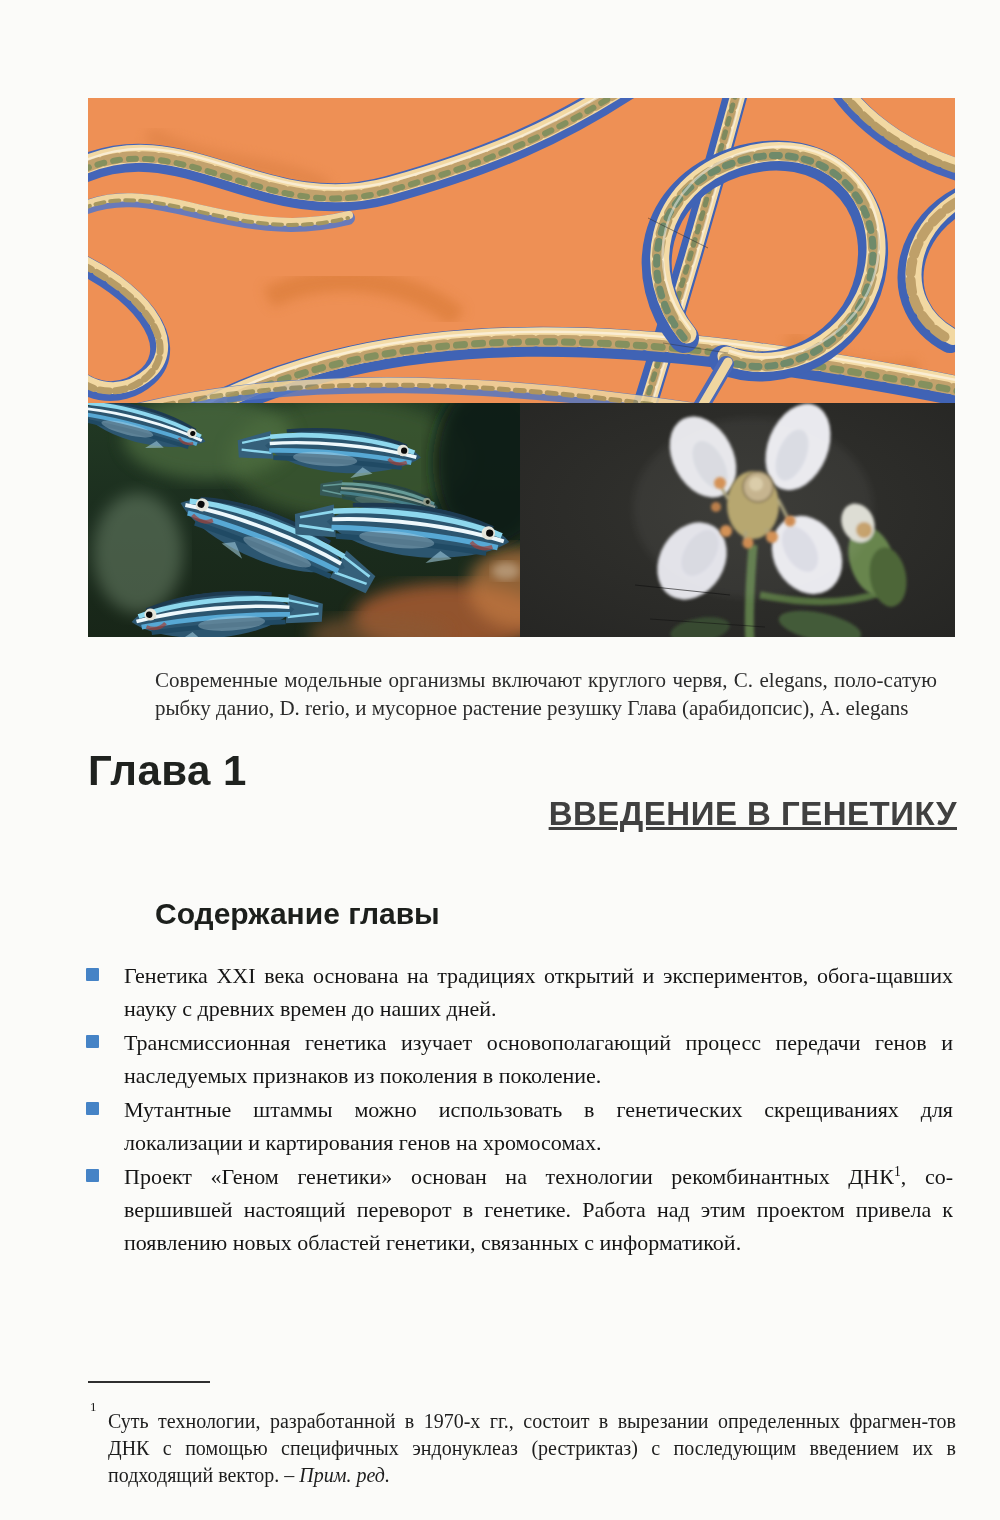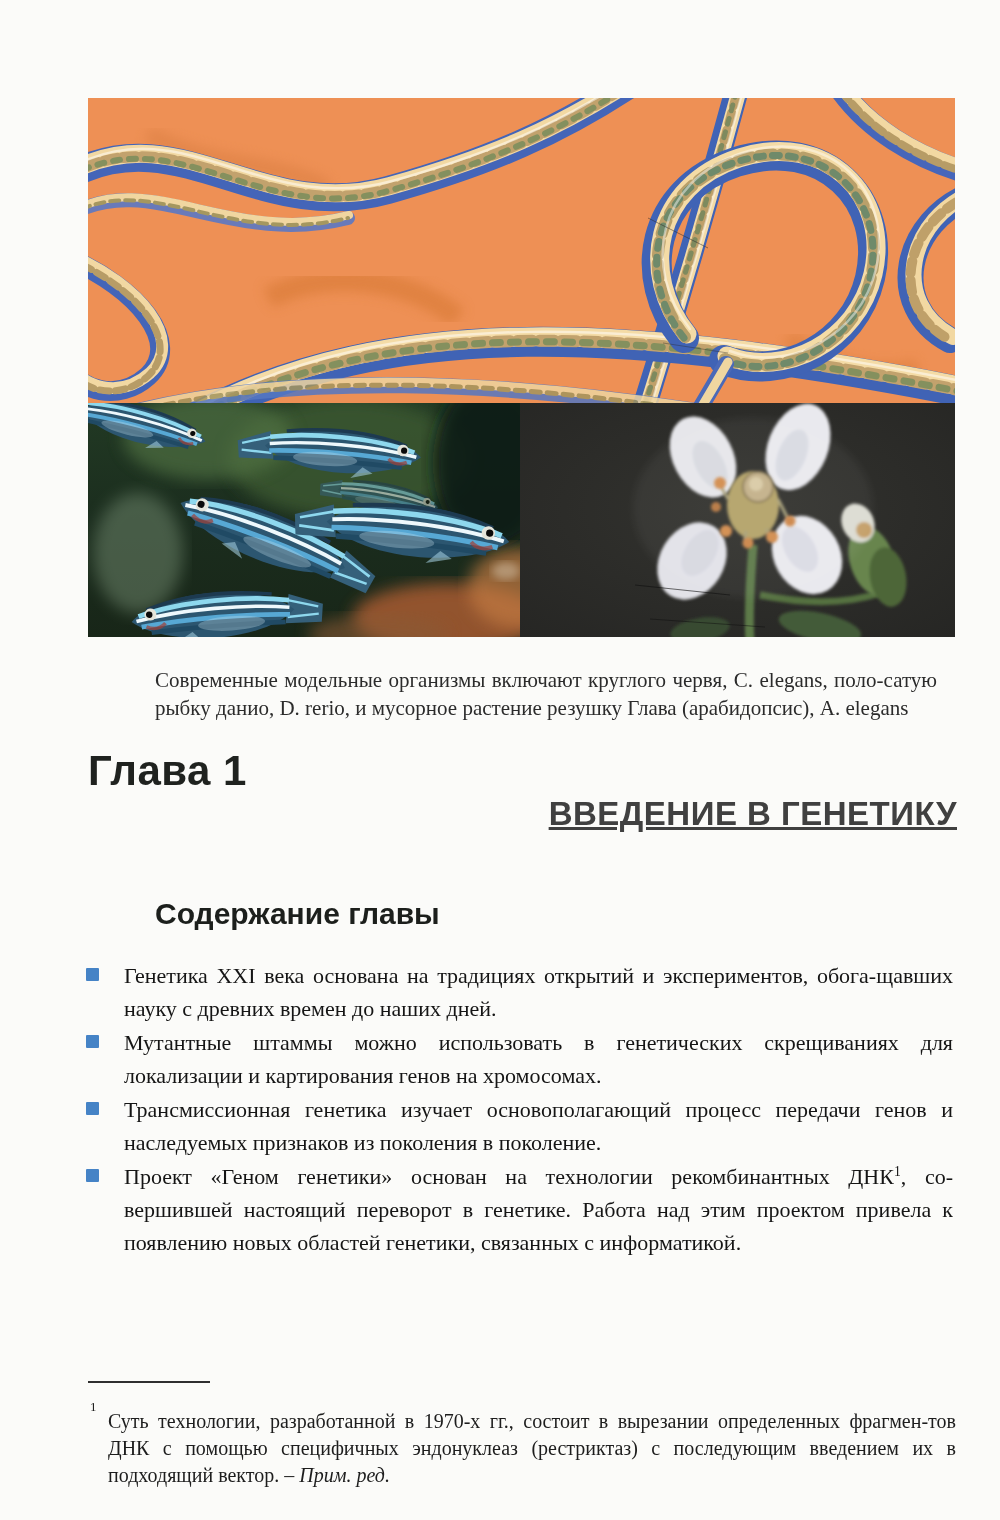--- a/index.html
+++ b/index.html
@@ -285,24 +285,24 @@
   <div class="abs chapter-label">Глава 1</div>
   <div class="abs chapter-title">ВВЕДЕНИЕ В ГЕНЕТИКУ</div>
 
   <div class="abs contents-heading">Содержание главы</div>
 
   <ul class="abs bullet-list">
     <li>
       <span class="bullet-sq"></span><span>Генетика XXI века основана на традициях открытий и экспериментов, обога-щавших науку с древних времен до наших дней.</span><sup></sup><span></span>
     </li>
     <li>
-      <span class="bullet-sq"></span><span>Мутантные штаммы можно использовать в генетических скрещиваниях для локализации и картирования генов на хромосомах.</span><sup></sup><span></span>
+      <span class="bullet-sq"></span><span>Трансмиссионная генетика изучает основополагающий процесс передачи генов и наследуемых признаков из поколения в поколение.</span><sup></sup><span></span>
     </li>
     <li>
-      <span class="bullet-sq"></span><span>Трансмиссионная генетика изучает основополагающий процесс передачи генов и наследуемых признаков из поколения в поколение.</span><sup></sup><span></span>
+      <span class="bullet-sq"></span><span>Мутантные штаммы можно использовать в генетических скрещиваниях для локализации и картирования генов на хромосомах.</span><sup></sup><span></span>
     </li>
     <li>
       <span class="bullet-sq"></span><span>Проект «Геном генетики» основан на технологии рекомбинантных ДНК</span><sup>1</sup><span>, со-вершившей настоящий переворот в генетике. Работа над этим проектом привела к появлению новых областей генетики, связанных с информатикой.</span>
     </li>
   </ul>
 
   <div class="abs fn-rule"></div>
   <p class="abs fn">
     <sup class="fn-marker">1</sup><span>Суть технологии, разработанной в 1970-х гг., состоит в вырезании определенных фрагмен-тов ДНК с помощью специфичных эндонуклеаз (рестриктаз) с последующим введением их в подходящий вектор. – </span><span class="fn-italic">Прим. ред.</span>
   </p>

